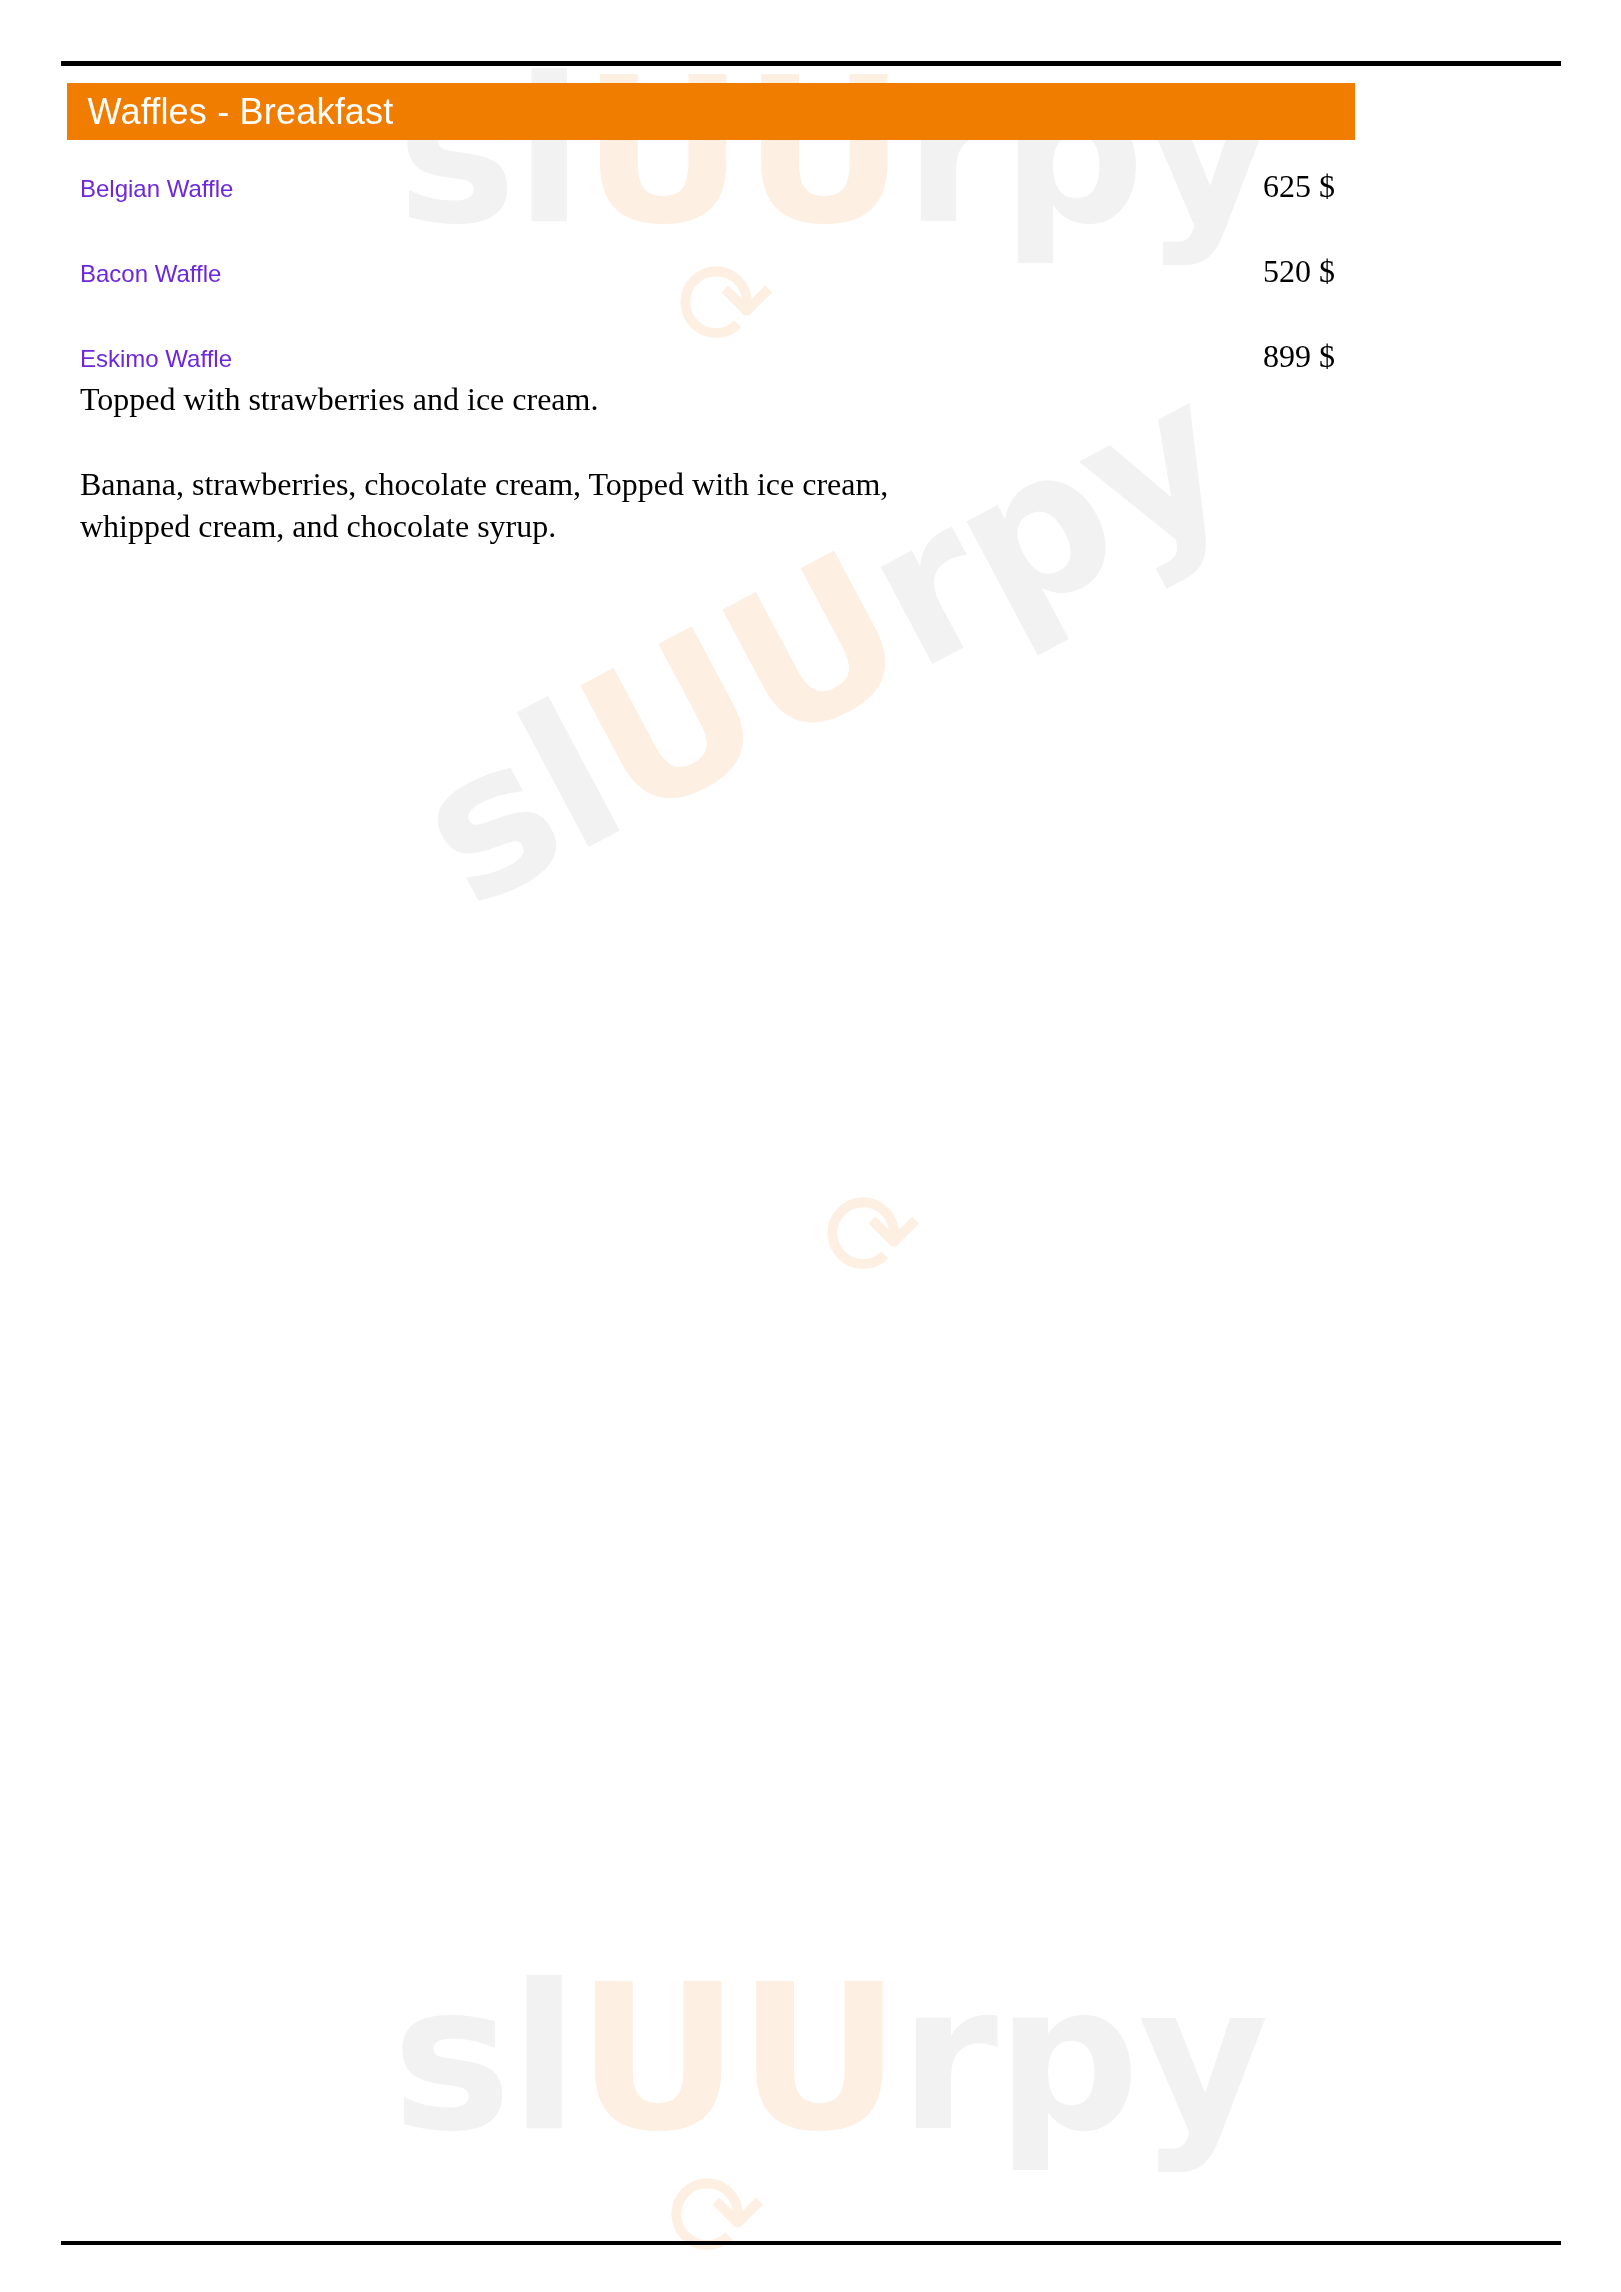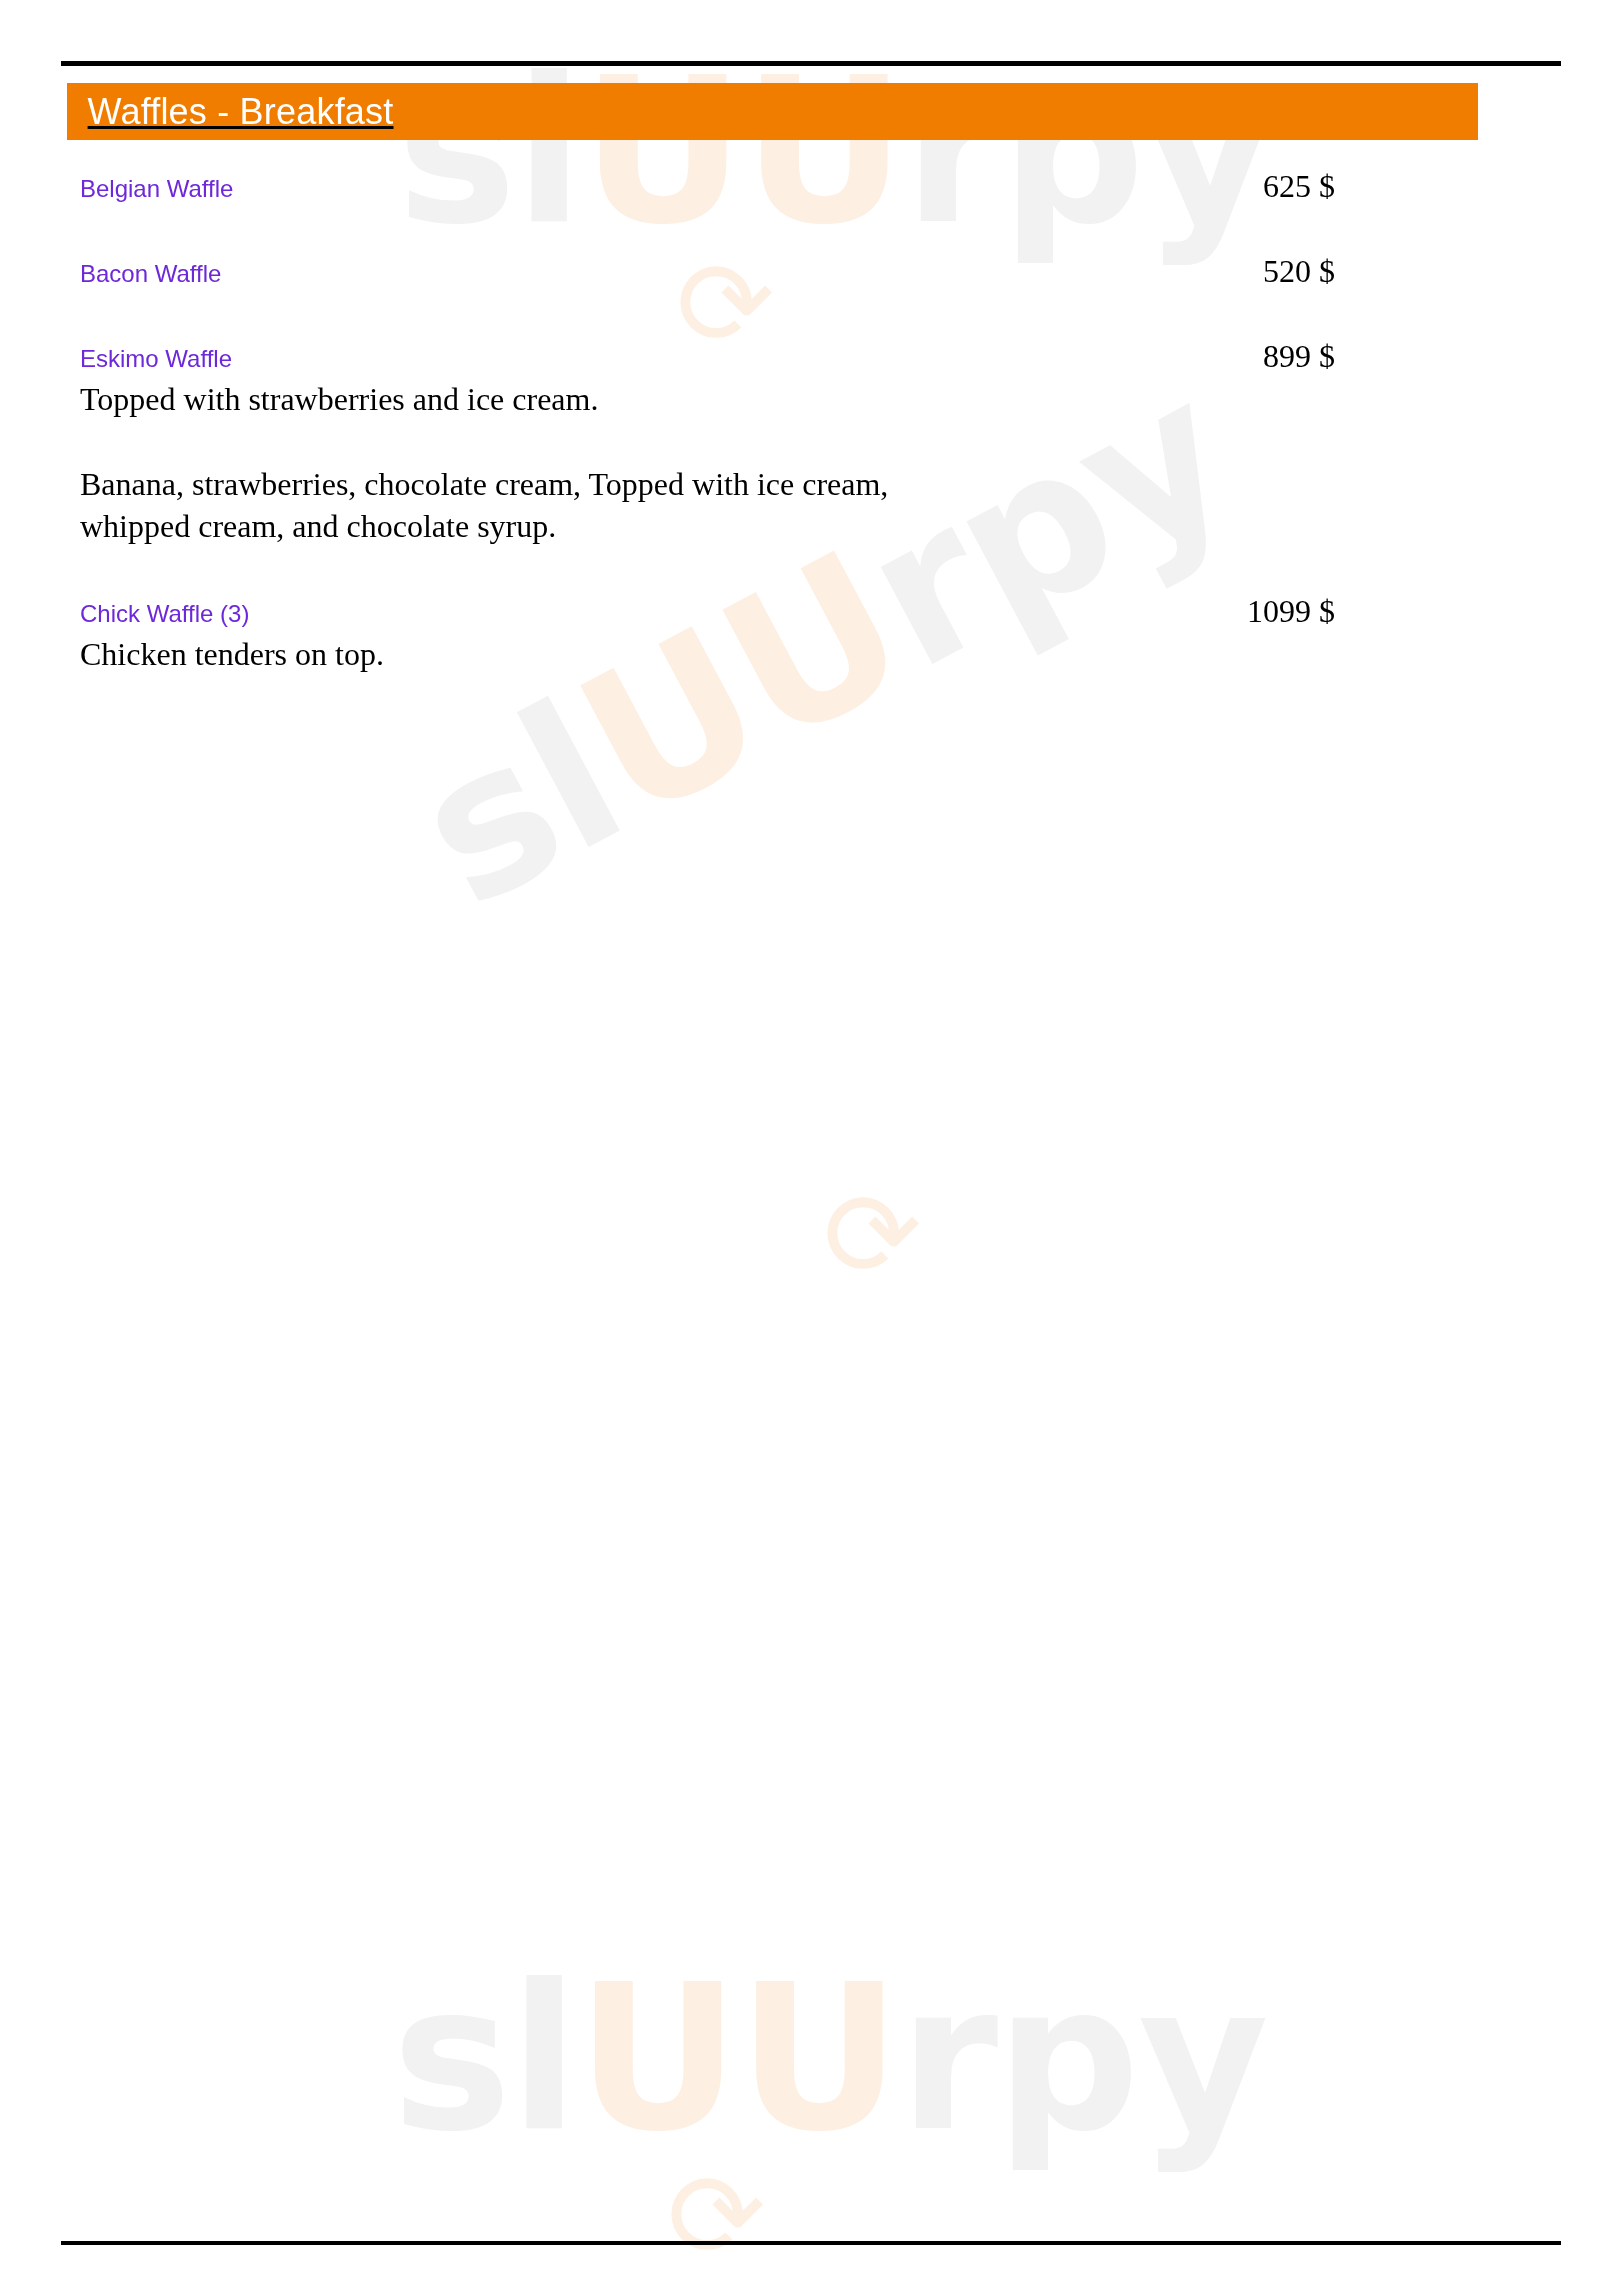--- a/index.html
+++ b/index.html
@@ -77,26 +77,25 @@
     font-size: 118px;
     pointer-events: none;
     user-select: none;
   }
 
   
   .section-bar {
     position: absolute;
     left: 67px;
     top: 83px;
-    width: 1411px;
+    width: 1288px;
     height: 57px;
     background: #f07d00;
     display: flex;
     align-items: center;
-    text-decoration: underline;
   }
   .section-bar .title {
     font-family: "Liberation Sans", sans-serif;
     font-size: 36px;
     color: #ffffff;
     padding-left: 20.6px;
     letter-spacing: 0.2px;
   }
 
   
@@ -180,26 +179,19 @@
       </div>
       <div class="item-desc">Topped with strawberries and ice cream.</div>
     </div>
 
     <div class="item">
       <div class="item-desc">Banana, strawberries, chocolate cream, Topped with ice cream,
 whipped cream, and chocolate syrup.</div>
     </div>
 
 
-    <div class="item">
-      <div class="item-head">
-        <span class="item-name">Chick Waffle (3)</span>
-        <span class="item-price">1099 $</span>
-      </div>
-      <div class="item-desc">Chicken tenders on top.</div>
-    </div>
 
   </div>
 
   <div class="bottom-rule"></div>
 
 </div>
 
 
 </body></html>

